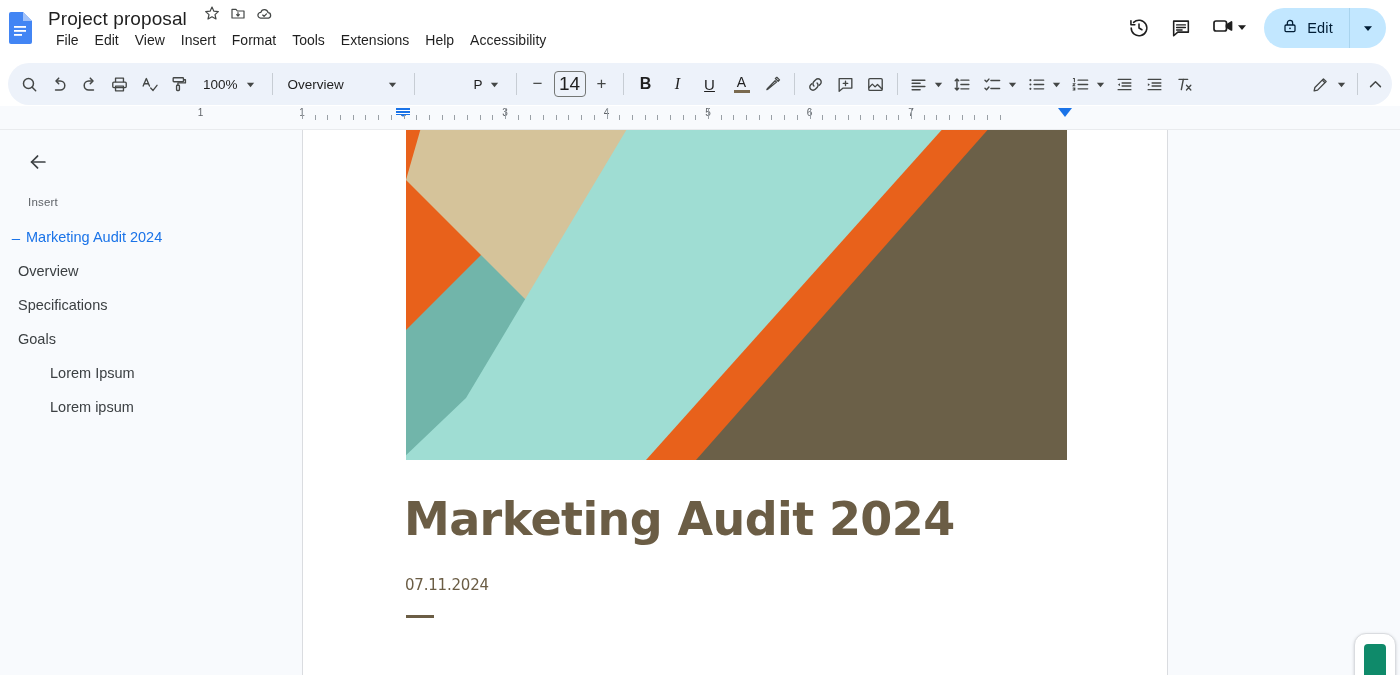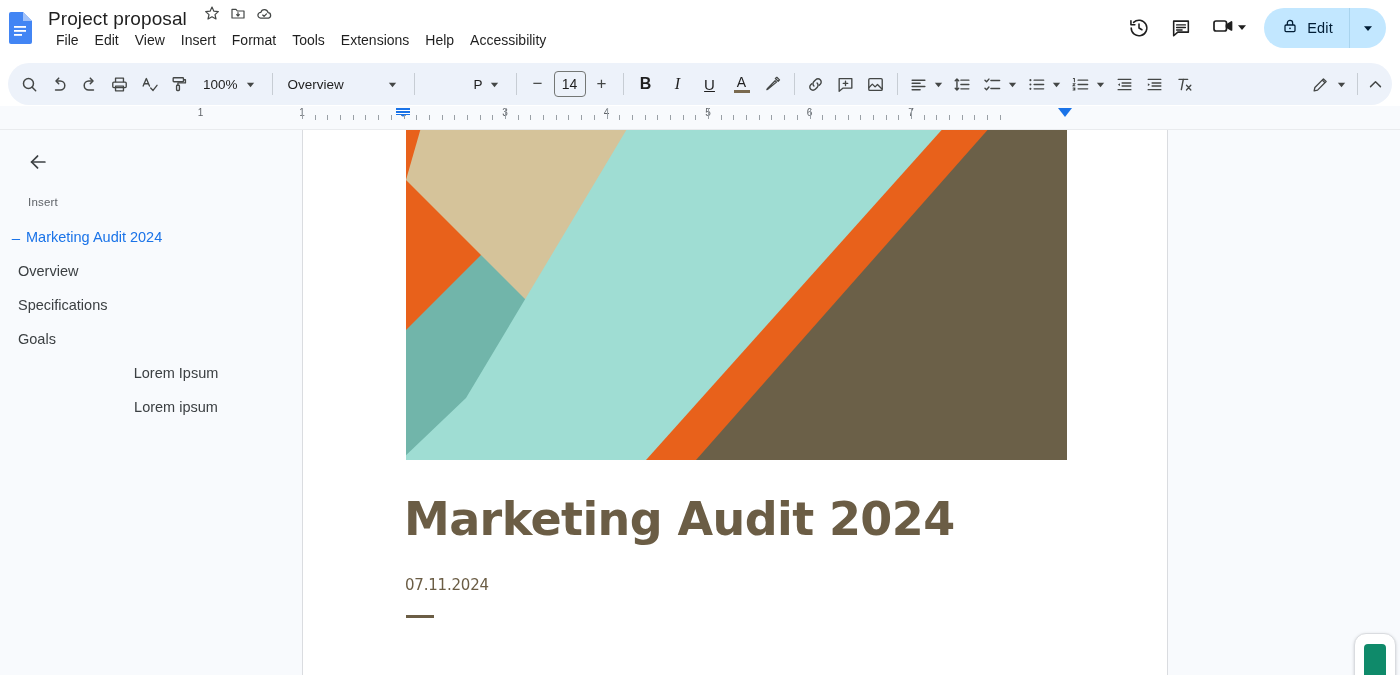--- a/index.html
+++ b/index.html
@@ -94,21 +94,21 @@
     font-size: 13.5px; color: #1f1f1f; white-space: nowrap;
     overflow: hidden; text-overflow: ellipsis;
   }
   .caret-space { width: 22px; display: flex; justify-content: center; align-items: center; }
   #style-combo .tcombo-label { width: 92px; }
   #font-combo .tcombo-label { width: 52px; padding-left: 44px; }
   #zoom-combo .tcombo-label { width: auto; }
   #fontsize-group { display: flex; align-items: center; gap: 1px; flex: 0 0 auto; }
   #fontsize-box {
     width: 32px; height: 26px; border: 1px solid #747775; border-radius: 4px;
-    background: transparent; text-align: center; font-size: 14px; color: #1f1f1f;
+    background: transparent; text-align: center; font-size: 19px; color: #1f1f1f;
     font-family: "Liberation Sans", sans-serif; padding: 0; outline: none;
   }
   .tbtn-caret { margin-left: -3px; margin-right: 1px; }
   .spacer-flex { flex: 1 1 auto; }
 
   
   #ruler {
     position: absolute; left: 0; top: 106px; width: 1400px; height: 24px;
     background: #f8fafd; overflow: hidden;
   }
@@ -157,21 +157,21 @@
   .outline-row {
     display: flex; align-items: center; height: 34px; cursor: pointer;
     padding-left: 8px; position: relative;
   }
   .ol-dash {
     width: 16px; font-size: 15px; color: #1a73e8; text-align: center;
     line-height: 1; margin-right: 2px; flex: 0 0 auto;
   }
   .ol-label { font-size: 14.5px; color: #3c4043; white-space: nowrap; }
   .ol-lvl1 { padding-left: 18px; }
-  .ol-lvl2 { padding-left: 50px; justify-content: center; }
+  .ol-lvl2 { padding-left: 50px; }
   .ol-active .ol-label { color: #1a73e8; font-weight: 500; }
 
   
   #page {
     position: absolute; left: 302px; top: 0; width: 866px; height: 545px;
     background: #ffffff; border-left: 1px solid #dadce0; border-right: 1px solid #dadce0;
   }
   #doc-image {
     position: absolute; left: 103px; top: 0px; width: 661px; height: 330px;
     overflow: hidden; background: #71b5aa;

